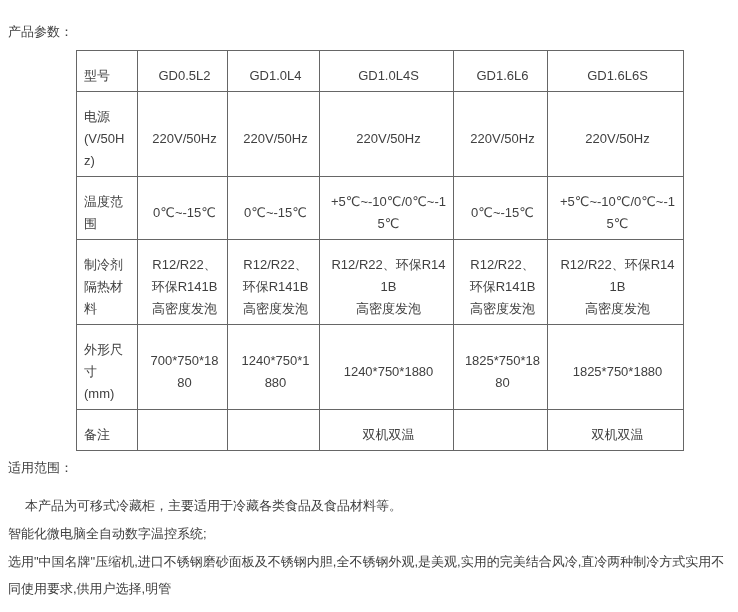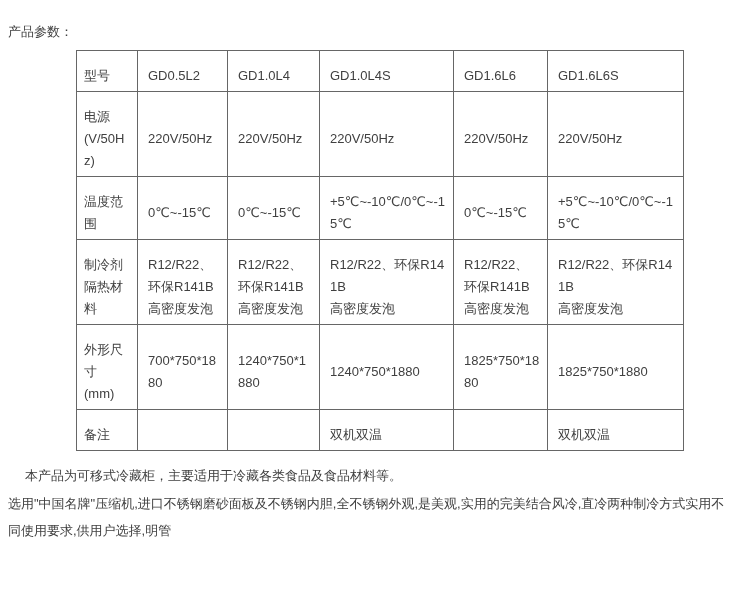--- a/index.html
+++ b/index.html
@@ -28,21 +28,21 @@
   }
   table.spec-table td {
     border: 1px solid #666666;
     vertical-align: middle;
     padding: 14px 6px 4px 7px;
     white-space: pre-line;
     line-height: 22px;
     overflow: hidden;
     word-break: break-all;
   }
-  table.spec-table td.data-cell { padding-left: 10px; }
+  table.spec-table td.data-cell { padding-left: 10px; text-align: center; }
   tr.r-model   { height: 31px; }
   tr.r-supply  { height: 50px; }
   tr.r-watt    { height: 45px; }
   tr.r-temp    { height: 30px; }
   tr.r-refrig  { height: 80px; }
   tr.r-dim     { height: 50px; }
   tr.r-note    { height: 28px; }
   .text-section { margin-top: 3px; }
   .text-line {
     line-height: 27px;
@@ -122,16 +122,18 @@
       <td class="data-cell"></td>
       <td class="data-cell"></td>
       <td class="data-cell">双机双温</td>
       <td class="data-cell"></td>
       <td class="data-cell">双机双温</td>
     </tr>
   </tbody>
 </table>
 
 <div class="text-section">
+  <p class="text-line scope-title">适用范围：</p>
   <p class="text-line scope-body">本产品为可移式冷藏柜，主要适用于冷藏各类食品及食品材料等。</p>
+  <p class="text-line intro-line">智能化微电脑全自动数字温控系统;</p>
   <p class="text-line intro-line">选用"中国名牌"压缩机,进口不锈钢磨砂面板及不锈钢内胆,全不锈钢外观,是美观,实用的完美结合风冷,直冷两种制冷方式实用不同使用要求,供用户选择,明管</p>
 
 </div>
 
 </body></html>

